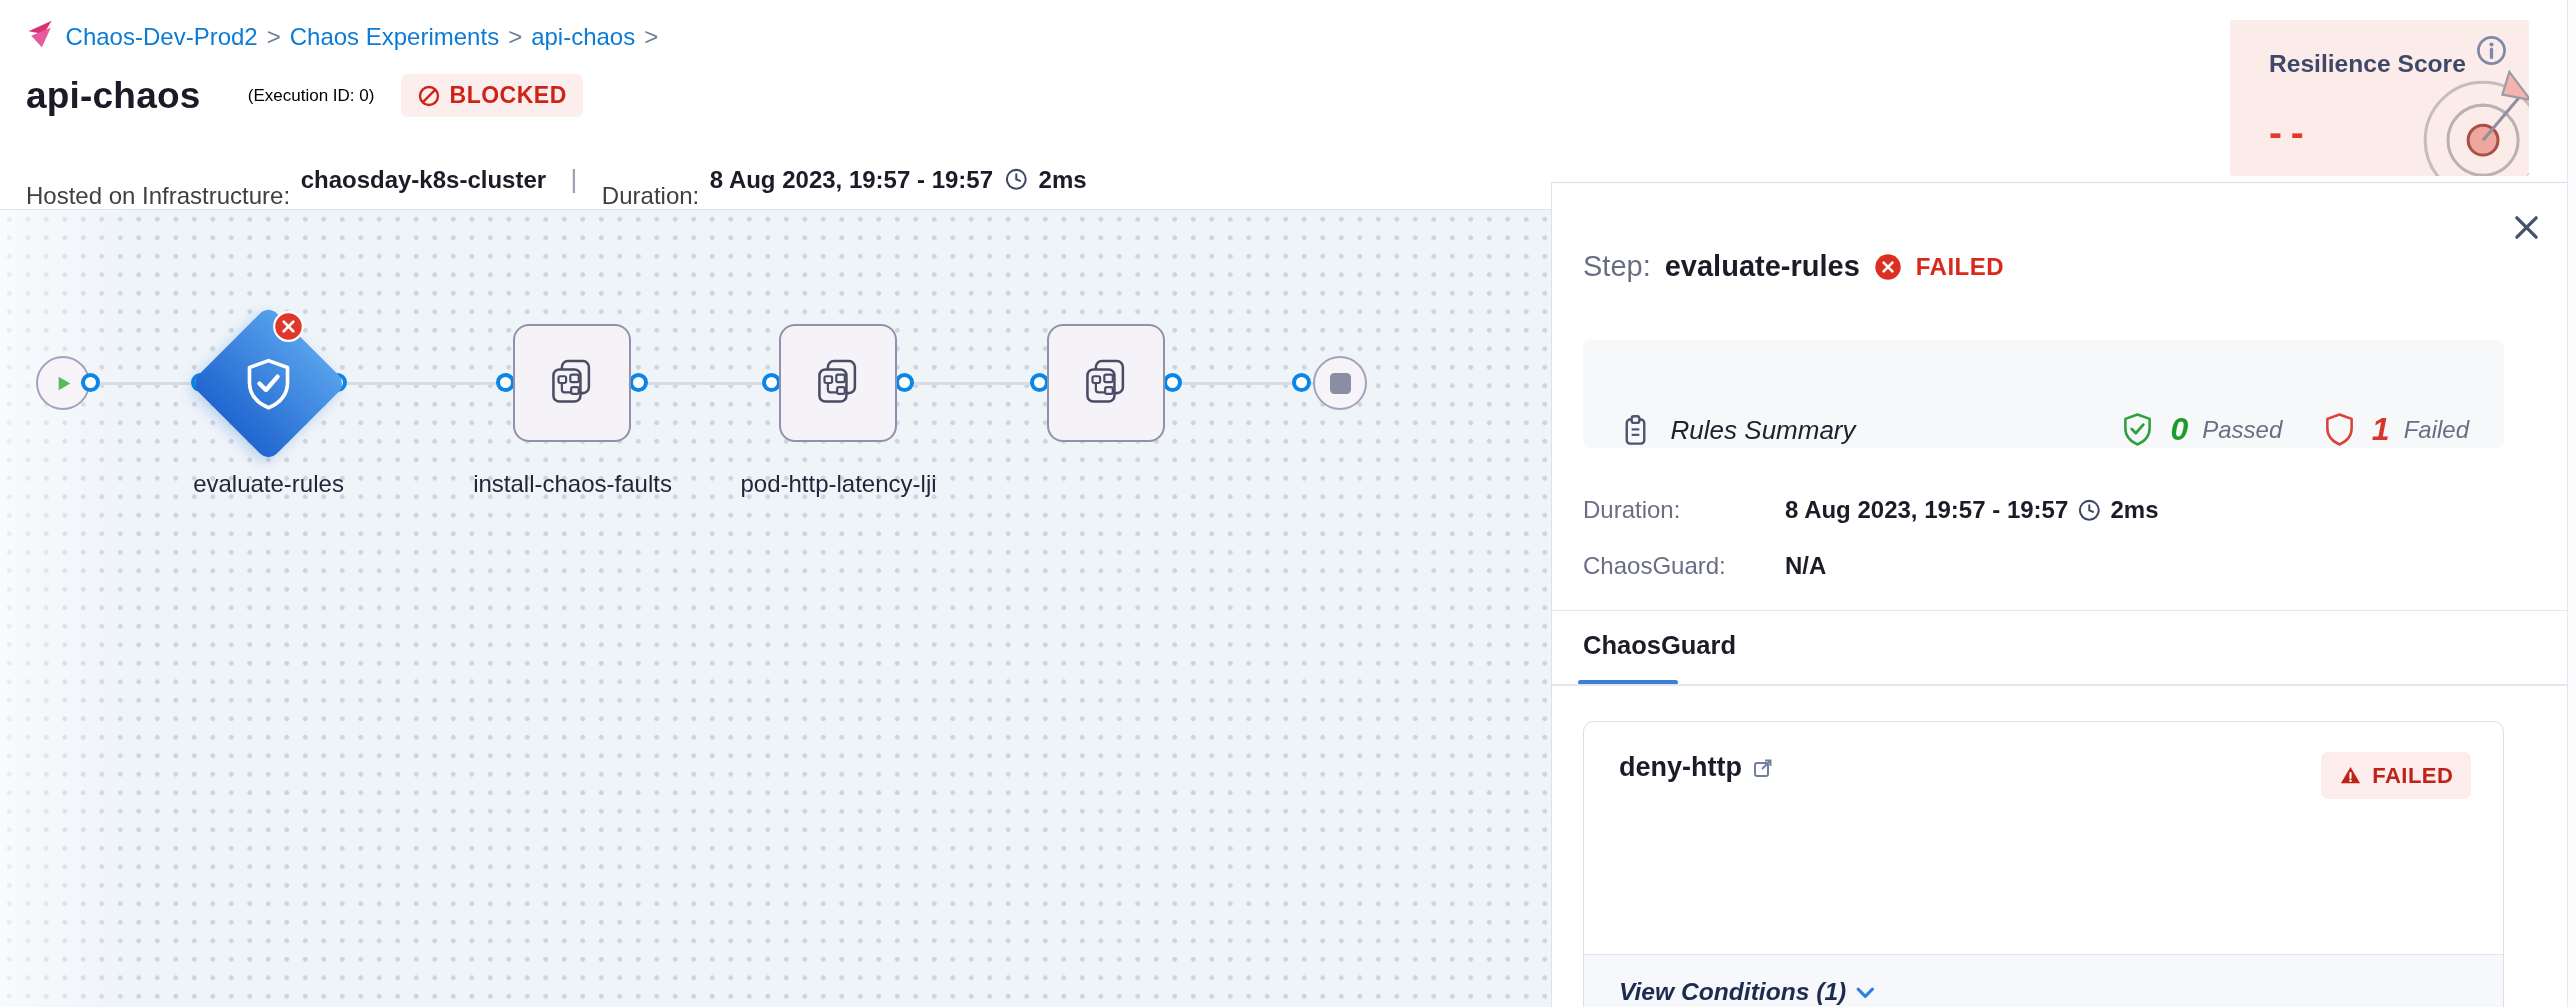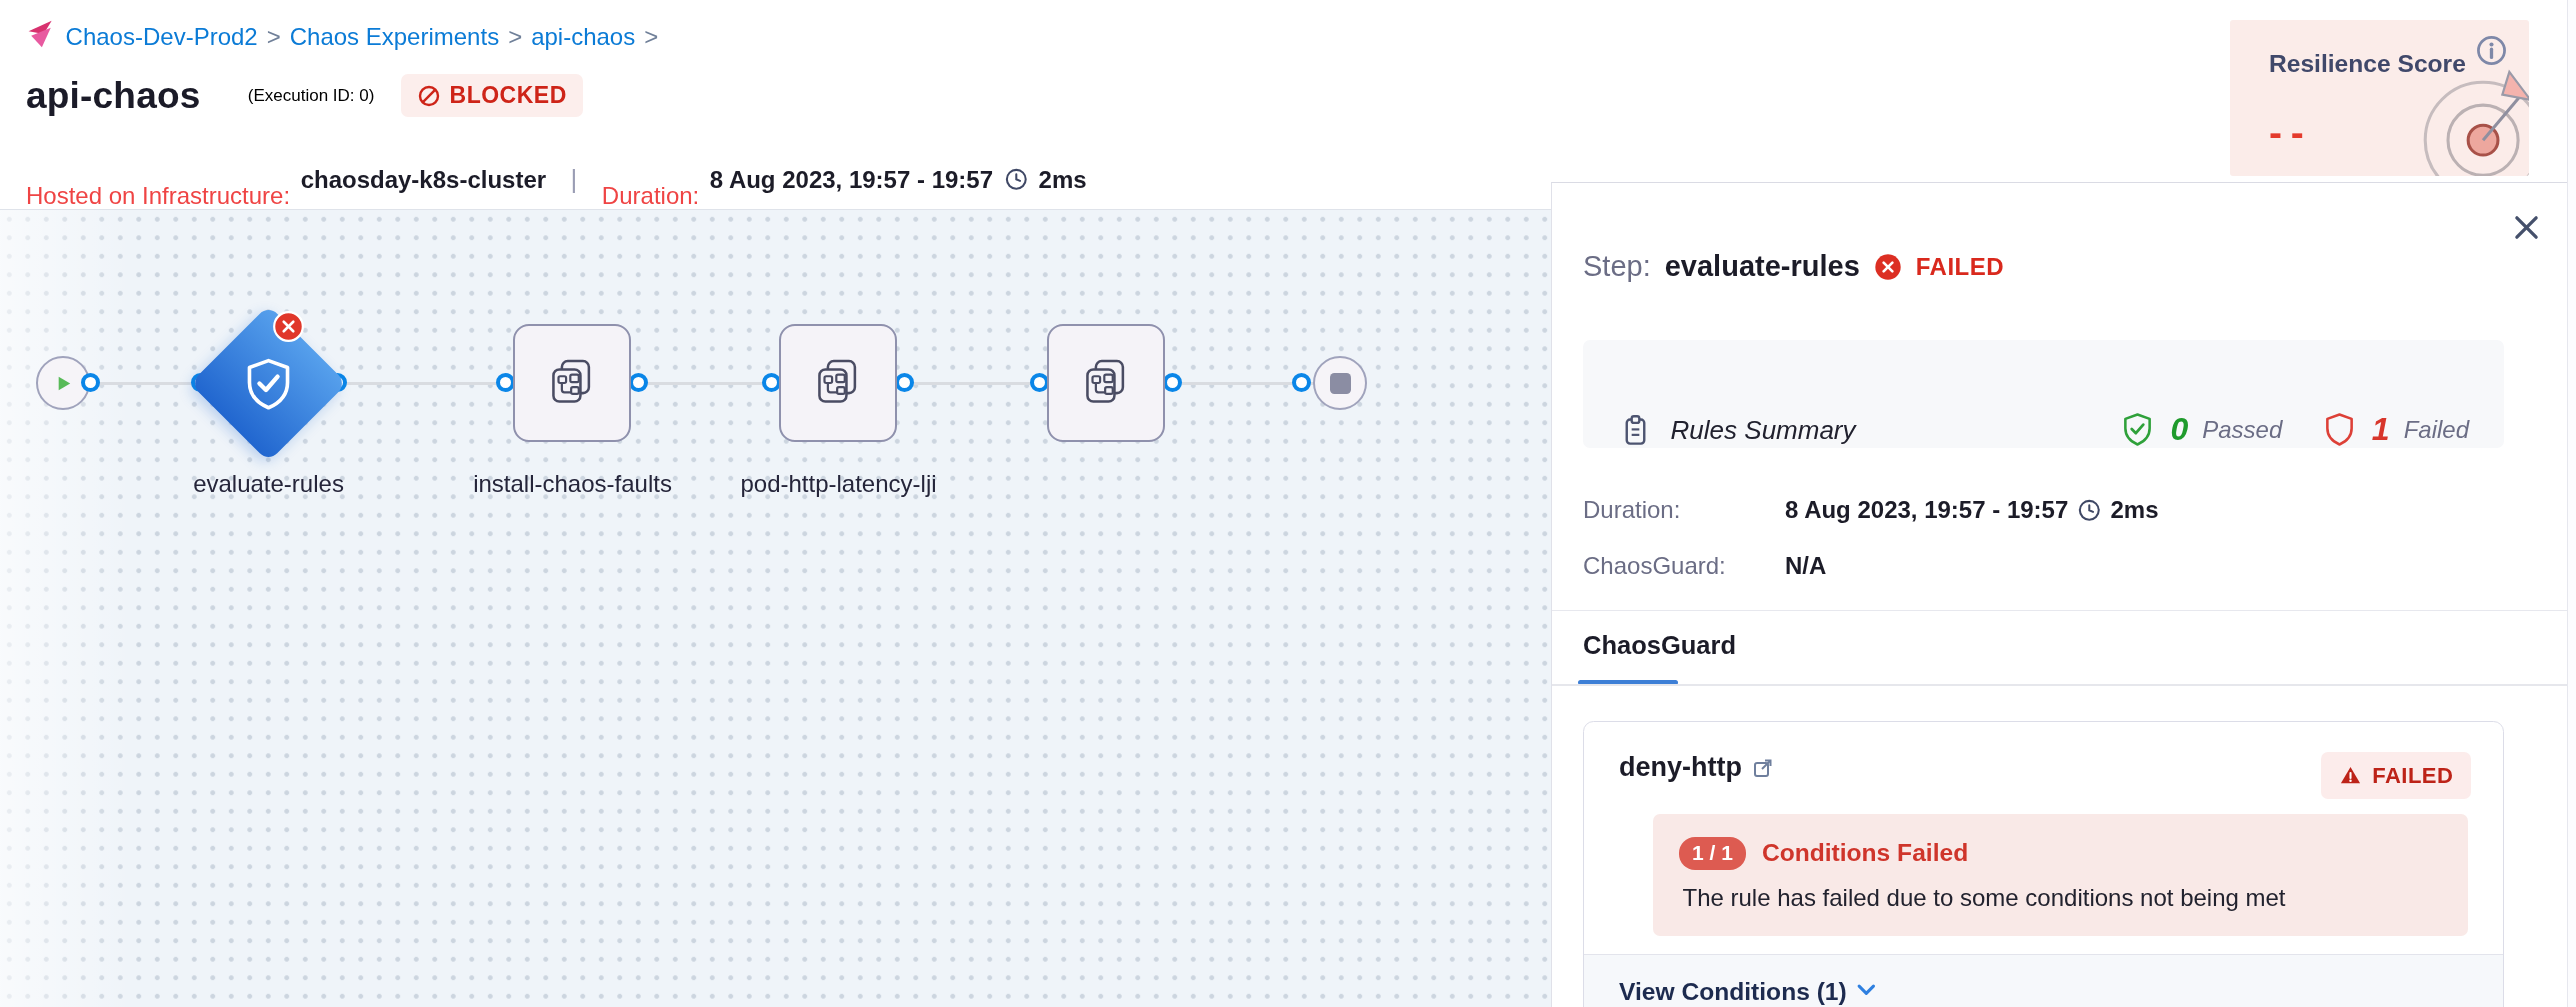--- a/index.html
+++ b/index.html
@@ -14,21 +14,21 @@
   .crumb { color:#0b7bd6; cursor:pointer; }
   .crumb-sep { color:#708099; }
   .title-row { position:absolute; left:26px; top:74px; display:flex; align-items:center; gap:19.3px; }
   .page-title { font-size:37px; font-weight:700; color:#1b1b28; letter-spacing:0.2px; }
   .exec-id { font-size:17px; color:#000000;margin-left:28px; }
   .blocked-badge { display:flex; align-items:center; gap:8.8px; background:#fceeec; border-radius:7px;
                    padding:8px 16px; margin-left:7px; }
   .blocked-badge span { font-size:23px; font-weight:700; color:#ce2418; letter-spacing:0.5px; }
   .meta-row { position:absolute; left:26px; top:149px; display:flex; align-items:center; gap:10.5px;
               font-size:24px; }
-  .meta-label { color:#ef4444;margin-top:33px; }
+  .meta-label { color:#404040;margin-top:33px; }
   .meta-value { color:#1c1c28; font-weight:600; }
   .meta-div { color:#9a9db4; font-size:26px; margin:0 14px; font-weight:300; }
   .ms-value { color:#1c1c28; font-weight:700; }
 
   .resilience-card { position:absolute; left:2230px; top:20px; width:299px; height:156px;
                      background:#fbece9; border-radius:3px; overflow:hidden; }
   .res-title { position:absolute; left:39px; top:30px; font-size:24.6px; font-weight:700; color:#40486a; }
   .res-value { position:absolute; left:39px; top:91px; font-size:39px; font-weight:800;
                color:#e43a2c; letter-spacing:8.8px; }
   .res-info { position:absolute; right:21px; top:14px; }
@@ -110,21 +110,21 @@
   .failed-badge span { font-size:22px; font-weight:700; color:#bd2318; letter-spacing:0.5px; }
   .rule-alert { position:absolute; left:69px; right:35px; top:92px; background:#f9e9e7;
                 border-radius:7px; padding:23px 26px 24.6px 26px; }
   .alert-row1 { display:flex; align-items:center; gap:16px; }
   .ratio-pill { background:#dd5b51; color:#fff; font-size:21px; font-weight:700; border-radius:16px;
                 padding:4.4px 13px; }
   .alert-title { font-size:24.6px; font-weight:700; color:#cf352b; }
   .alert-msg { margin-top:14px; margin-left:3.5px; font-size:24px; color:#22222e; }
   .rule-footer { position:absolute; left:0; right:0; top:232px; bottom:0; background:#f6f8fb;
                  border-top:1.8px solid #e3e4ec; border-radius:0 0 8.8px 8.8px; padding:23px 35px; }
-  .view-cond { display:flex; align-items:flex-start; gap:7px; cursor:pointer; }
+  .view-cond { display:flex; align-items:flex-end; gap:7px; cursor:pointer;font-style:italic; }
   .view-cond span { font-size:24.6px; font-weight:600; color:#1d2b4f; }
 
   .scrollbar-track { position:absolute; right:0; top:0; bottom:0; width:8.8px; background:#fcfcfe;
                      border-left:0.9px solid #e6e7ee; }
 </style>
 </head>
 <body>
 
 <div id="app">
 
@@ -345,27 +345,20 @@
         <div class="failed-badge">
           <svg width="23" height="23" viewBox="0 0 24 24">
             <path d="M12 3 L22 20 H2 Z" fill="#bd2318"></path>
             <line x1="12" y1="9.5" x2="12" y2="14.5" stroke="#fff" stroke-width="2.2" stroke-linecap="round"></line>
             <circle cx="12" cy="17.5" r="1.3" fill="#fff"></circle>
           </svg>
           <span>FAILED</span>
         </div>
       </div>
 
-      <div class="rule-alert">
-        <div class="alert-row1">
-          <span class="ratio-pill">1 / 1</span>
-          <span class="alert-title">Conditions Failed</span>
-        </div>
-        <div class="alert-msg">The rule has failed due to some conditions not being met</div>
-      </div>
 
       <div class="rule-footer">
         <div class="view-cond">
           <span>View Conditions (1)</span>
           <svg width="24.6" height="24.6" viewBox="0 0 24 24">
             <polyline points="5,8 12,15 19,8" fill="none" stroke="#2f80e0" stroke-width="3" stroke-linecap="round" stroke-linejoin="round"></polyline>
           </svg>
         </div>
       </div>
     </div>

